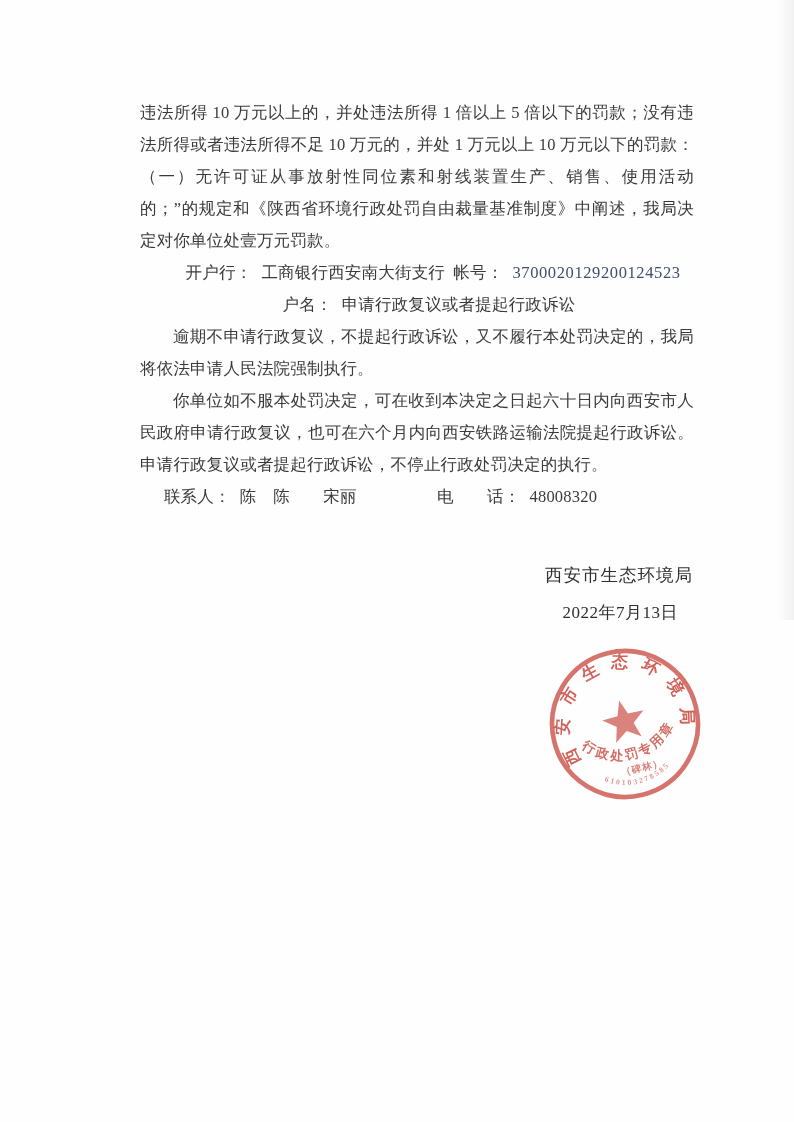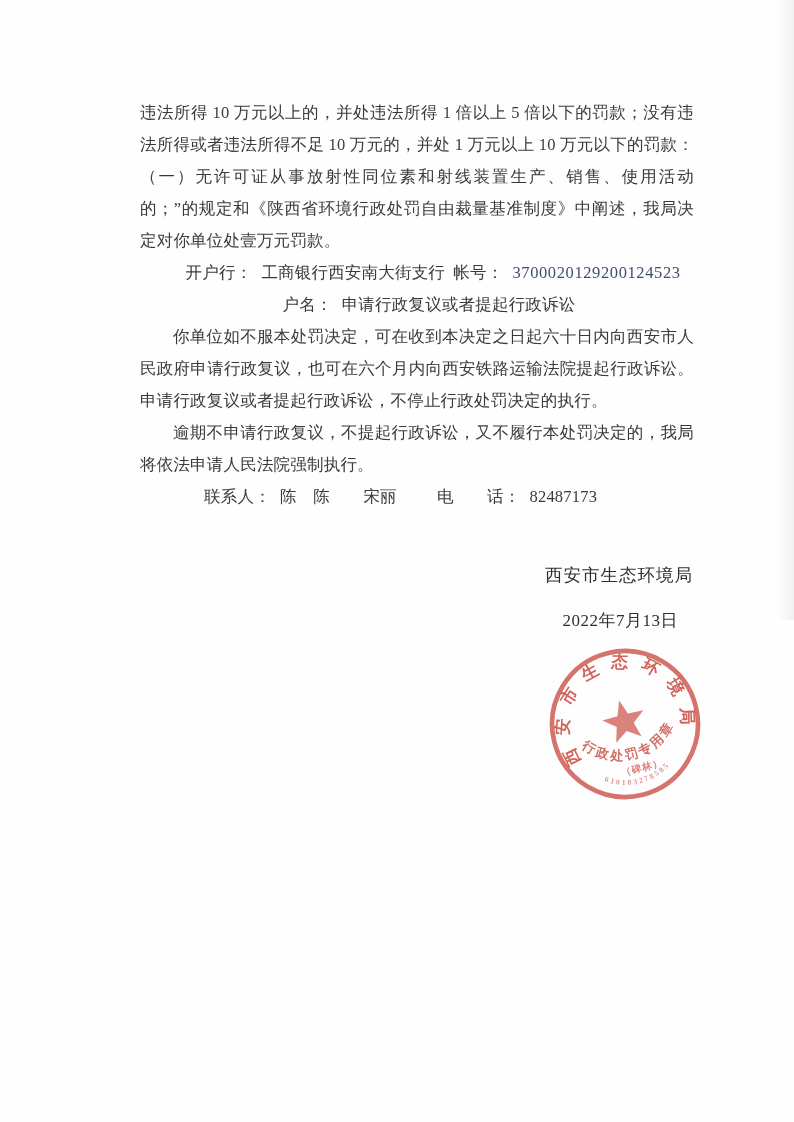--- a/index.html
+++ b/index.html
@@ -25,26 +25,26 @@
   }
   .para { text-indent: 2em; }
   .para.cont { text-indent: 0; }
 
   .infoline { padding-left: 1.45em; text-align: center; }
   .cell-l { display: inline-block; width: 276px; }
   .lbl { margin-right: 0.55em; }
   .num { color: #3f4e6e; letter-spacing: 0.6px; }
 
   .contact-row { padding-left: 1.45em; text-align: left; }
-  .c-left { display: inline-block; width: 273px; text-align: center; }
+  .c-left { display: inline-block; width: 273px; }
   .c-lbl { display: inline-block; margin-right: 0.55em; }
 
   .sig { margin-top: 46px; text-align: right; font-size: 17.5px; color: #2f2f2f; }
   .sig-agency { letter-spacing: 1px; padding-right: 1px; }
-  .sig-date { margin-top: 14px; padding-right: 16px; font-size: 17px; letter-spacing: 0.5px; }
+  .sig-date { margin-top: 6px; padding-right: 16px; font-size: 17px; letter-spacing: 0.5px; }
 
   .seal {
     position: absolute; left: 544px; top: 643px; width: 162px; height: 162px;
     transform: rotate(-14deg);
     mix-blend-mode: multiply;
     opacity: 0.92;
     pointer-events: none;
   }
   .seal svg { width: 100%; height: 100%; }
   .seal text {
@@ -71,26 +71,26 @@
 
 
     <div class="infoline">
       <span class="cell-l"><span class="lbl">开户行：</span><span>工商银行西安南大街支行</span></span><span><span class="lbl">帐号：</span><span class="num">3700020129200124523</span></span>
     </div>
 
     <div class="infoline">
       <span class="lbl">户名：</span><span>申请行政复议或者提起行政诉讼</span>
     </div>
 
+    <p class="para">逾期不申请行政复议，不提起行政诉讼，又不履行本处罚决定的，我局将依法申请人民法院强制执行。</p>
+
     <p class="para">你单位如不服本处罚决定，可在收到本决定之日起六十日内向西安市人民政府申请行政复议，也可在六个月内向西安铁路运输法院提起行政诉讼。申请行政复议或者提起行政诉讼，不停止行政处罚决定的执行。</p>
 
-    <p class="para">逾期不申请行政复议，不提起行政诉讼，又不履行本处罚决定的，我局将依法申请人民法院强制执行。</p>
-
     <div class="contact-row">
-      <span class="c-left"><span class="c-lbl">联系人：</span><span>陈　陈　　宋丽</span></span><span><span class="c-lbl">电　　话：</span><span>82487173</span></span>
+      <span class="c-left"><span class="c-lbl">联系人：</span><span>陈　陈　　宋丽</span></span><span><span class="c-lbl">电　　话：</span><span>48008320</span></span>
     </div>
 
 
     <div class="sig">
       <div class="sig-agency">西安市生态环境局</div>
       <div class="sig-date">2022年7月13日</div>
     </div>
 
   </main>
 

